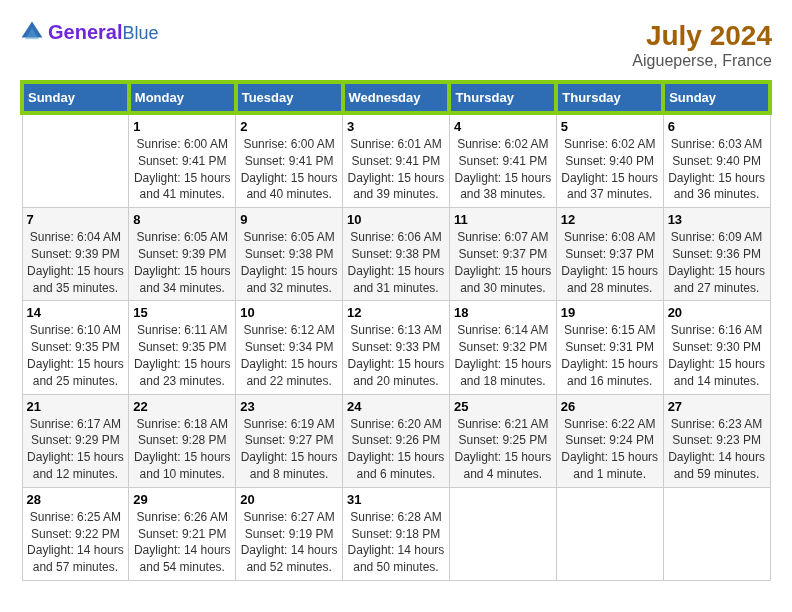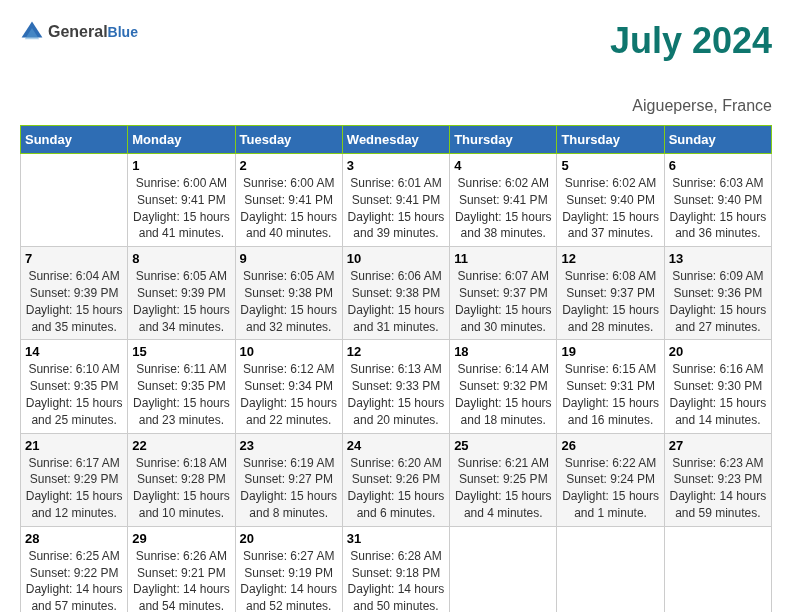--- a/index.html
+++ b/index.html
@@ -15,59 +15,58 @@
       justify-content: space-between;
       align-items: flex-start;
       margin-bottom: 10px;
     }
     .logo {
       display: flex;
       align-items: center;
       gap: 4px;
     }
     .logo-text-general {
-      font-size: 16px;
-      font-weight: bold;
-      color: #404040;
+      font-size: 20px;
+      font-weight: bold;
+      color: #6d28d9;
     }
     .logo-text-blue {
-      font-size: 14px;
-      font-weight: bold;
+      font-size: 18px;
+      font-weight: normal;
       color: #2e6db4;
     }
     .logo-icon {
       width: 24px;
       height: 24px;
     }
     .title-area {
       text-align: right;
     }
     .month-title {
-      font-size: 36px;
-      font-weight: bold;
-      color: #0f766e;
+      font-size: 28px;
+      font-weight: bold;
+      color: #a16207;
     }
     .location-title {
       font-size: 16px;
       color: #555;
-      margin-top: 35px;
     }
     table {
       width: 100%;
       border-collapse: collapse;
       font-size: 11px;
     }
     thead tr th {
       background-color: #2e6db4;
       color: #fff;
       padding: 6px 4px;
       text-align: left;
       font-size: 13px;
       font-weight: bold;
-      border: 1px solid #84cc16;
+      border: 4px solid #84cc16;
     }
     tbody tr td {
       border: 1px solid #ccc;
       vertical-align: top;
       padding: 4px;
       min-height: 80px;
       width: 107px;
     }
     .day-number {
       font-weight: bold;

